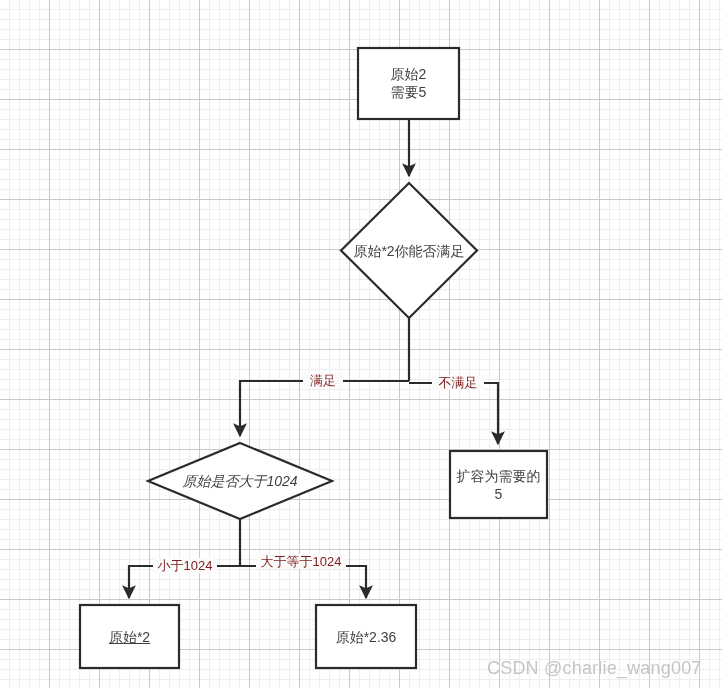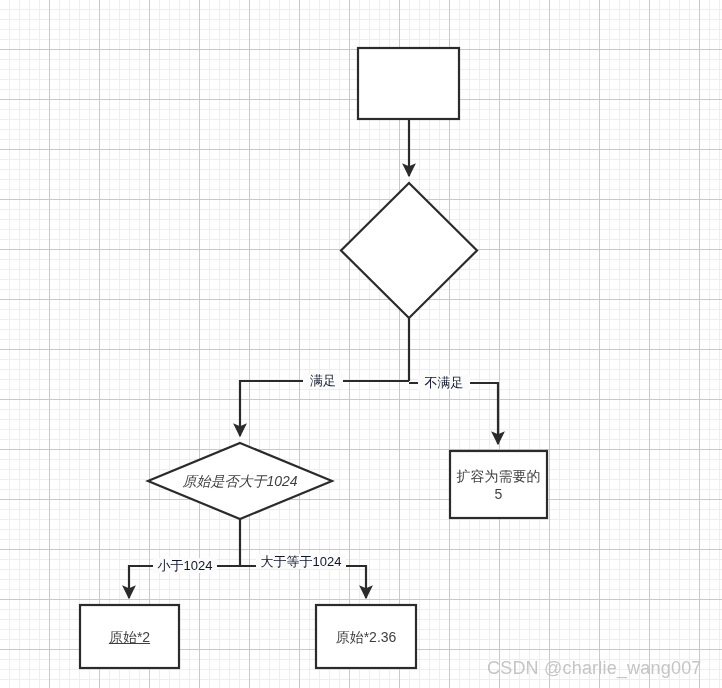--- a/index.html
+++ b/index.html
@@ -41,21 +41,21 @@
     position: absolute;
     color: #3f3f3f;
     font-size: 14px;
     line-height: 18px;
     text-align: center;
     white-space: pre;
     pointer-events: none;
   }
   .edge-label {
     position: absolute;
-    color: #0f172a;
+    color: #7f1d1d;
     font-size: 13px;
     line-height: 15px;
     text-align: center;
     white-space: nowrap;
     background: transparent;
   }
   #watermark {
     position: absolute;
     left: 487px;
     top: 656px;
@@ -104,34 +104,37 @@
       <path d="M 409,383 L 498,383 L 498,444" marker-end="url(#arrow)"></path>
 
       <path d="M 240,519 L 240,566"></path>
 
       <path d="M 240,566 L 129,566 L 129,598" marker-end="url(#arrow)"></path>
 
       <path d="M 240,566 L 366,566 L 366,598" marker-end="url(#arrow)"></path>
     </g>
   </svg>
 
+  <div class="node-text" style="left:358px; top:65px; width:101px;">原始2
+需要5</div>
 
+  <div class="node-text" style="left:329px; top:242px; width:160px;">原始*2你能否满足</div>
 
   <div class="node-text" style="left:450px; top:467px; width:97px;">扩容为需要的
 5</div>
 
   <div class="node-text" style="left:160px; top:472px; width:160px;font-style:italic;">原始是否大于1024</div>
 
   <div class="node-text" style="left:80px; top:628px; width:99px;text-decoration:underline;">原始*2</div>
 
   <div class="node-text" style="left:316px; top:628px; width:100px;">原始*2.36</div>
 
   <div class="edge-label" style="left:303px; top:373px; width:40px; background:#fbfbfb;">满足</div>
 
-  <div class="edge-label" style="left:418px; top:375px; width:52px; background:#fbfbfb;">不满足</div>
+  <div class="edge-label" style="left:432px; top:375px; width:52px; background:#fbfbfb;">不满足</div>
 
   <div class="edge-label" style="left:153px; top:558px; width:64px; background:#fbfbfb;">小于1024</div>
 
   <div class="edge-label" style="left:256px; top:554px; width:90px; background:#fbfbfb;">大于等于1024</div>
 
   <div id="watermark">CSDN @charlie_wang007</div>
 
 </div>
 
 </body></html>

